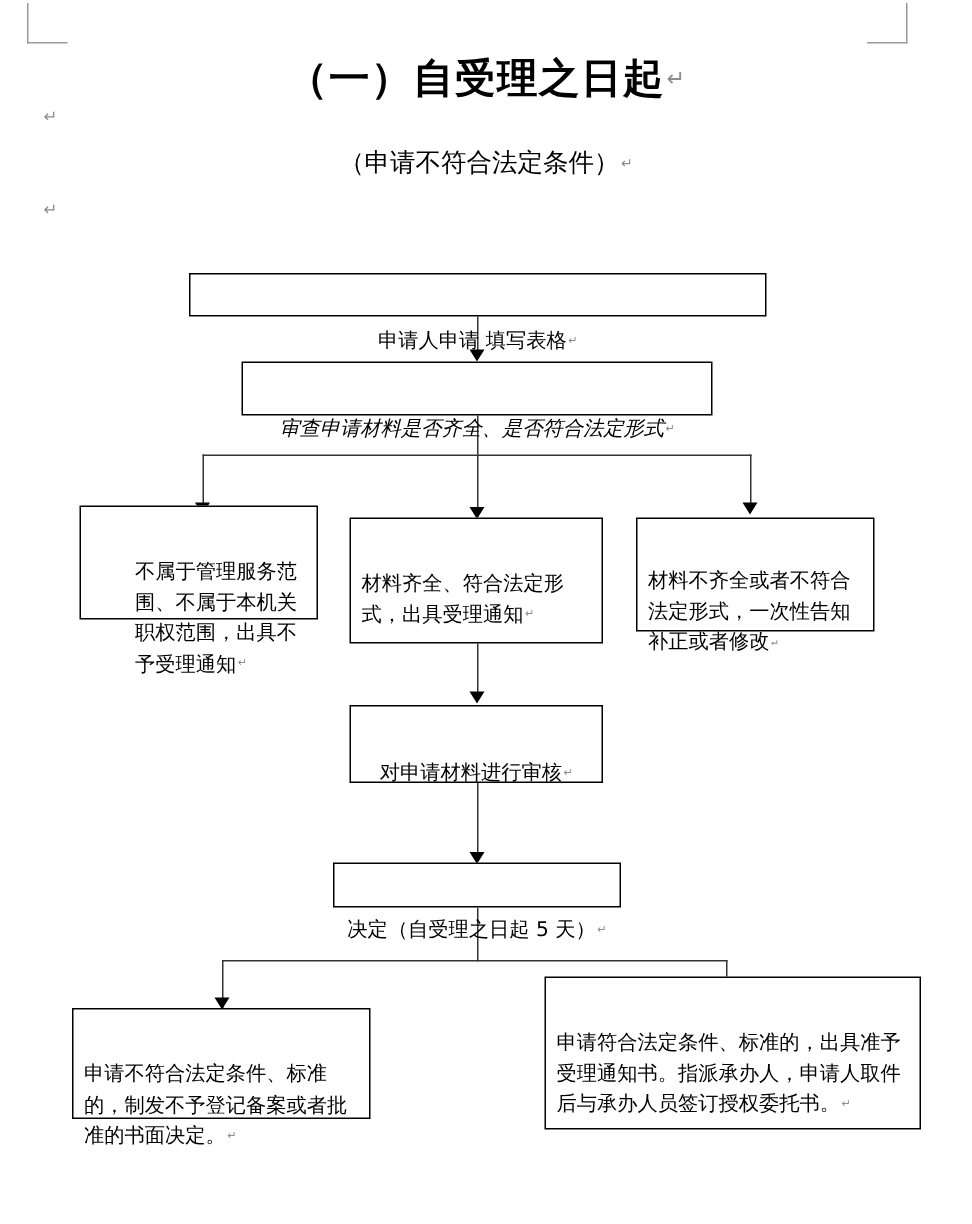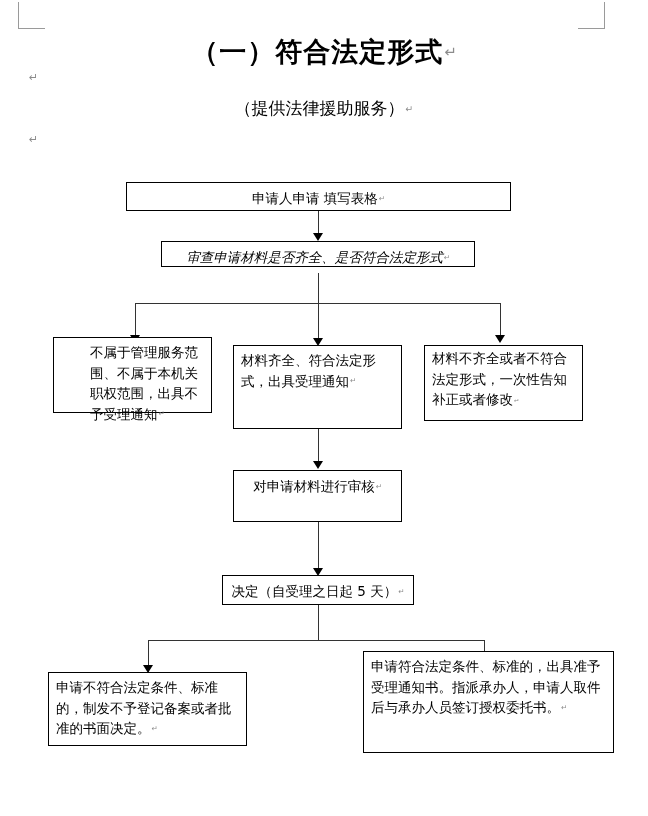--- a/index.html
+++ b/index.html
@@ -74,21 +74,21 @@
     position: absolute;
     box-sizing: border-box;
     border: 1.4px solid #000000;
     background: #ffffff;
     color: #000000;
     font-size: 13.5px;
     line-height: 1.52;
     padding: 4px 7px 3px 7px;
     z-index: 3;
   }
-  .node .txt { display: block; }
+  .node .txt { display: block; margin-top: 29px; }
   .node.center-text { text-align: center; padding-top: 5px; }
   .node.left-text { text-align: left; }
 
   
   .vline {
     position: absolute;
     width: 0;
     border-left: 1.4px solid #333333;
     z-index: 1;
   }
@@ -112,23 +112,23 @@
 <body>
 
 <div id="page">
 
   <div class="crop-mark crop-tl"></div>
   <div class="crop-mark crop-tr"></div>
 
   <div class="margin-pilcrow" style="left:29px; top:72px;">↵</div>
   <div class="margin-pilcrow" style="left:29px; top:134px;">↵</div>
 
-  <div id="title"><span>（一）符合法定形式</span><span class="pilcrow">↵</span></div>
+  <div id="title"><span>（一）自受理之日起</span><span class="pilcrow">↵</span></div>
 
-  <div id="subtitle"><span>（提供法律援助服务）</span><span class="pilcrow">↵</span></div>
+  <div id="subtitle"><span>（申请不符合法定条件）</span><span class="pilcrow">↵</span></div>
 
   <div class="vline" style="left:318px; top:210px; height:24px;"></div>
   <div class="arrow-down" style="left:313px; top:233px;"></div>
 
   <div class="vline" style="left:318px; top:273px; height:30px;"></div>
   <div class="hline" style="left:135px; top:303px; width:366px;"></div>
 
   <div class="vline" style="left:135px; top:303px; height:33px;"></div>
   <div class="arrow-down" style="left:130px; top:335px;"></div>
 
@@ -147,21 +147,21 @@
   <div class="vline" style="left:318px; top:605px; height:36px;"></div>
   <div class="hline" style="left:148px; top:640px; width:337px;"></div>
   <div class="vline" style="left:148px; top:640px; height:32px;"></div>
   <div class="arrow-down" style="left:143px; top:665px;"></div>
   <div class="vline" style="left:484px; top:640px; height:13px;"></div>
 
   <div class="node center-text" style="left:126px; top:182px; width:385px; height:29px;">
       <span class="txt">申请人申请 填写表格<span class="pilcrow">↵</span></span>
     </div>
 
-  <div class="node center-text" style="left:161px; top:241px; width:314px; height:26px;font-style:italic;">
+  <div class="node center-text" style="left:161px; top:241px; width:314px; height:36px;font-style:italic;">
       <span class="txt">审查申请材料是否齐全、是否符合法定形式<span class="pilcrow">↵</span></span>
     </div>
 
   <div class="node left-text" style="left:53px; top:337px; width:159px; height:76px;padding-left:36px;">
       <span class="txt">不属于管理服务范围、不属于本机关职权范围，出具不予受理通知<span class="pilcrow">↵</span></span>
     </div>
 
   <div class="node left-text" style="left:233px; top:345px; width:169px; height:84px;">
       <span class="txt">材料齐全、符合法定形式，出具受理通知<span class="pilcrow">↵</span></span>
     </div>

